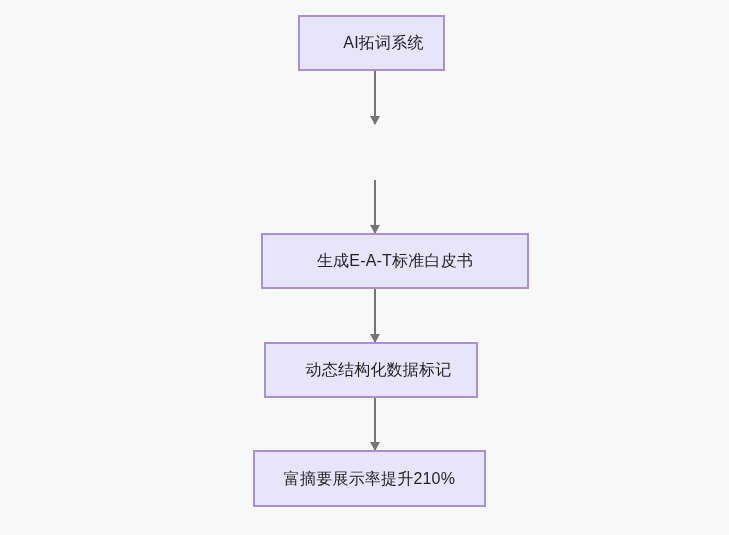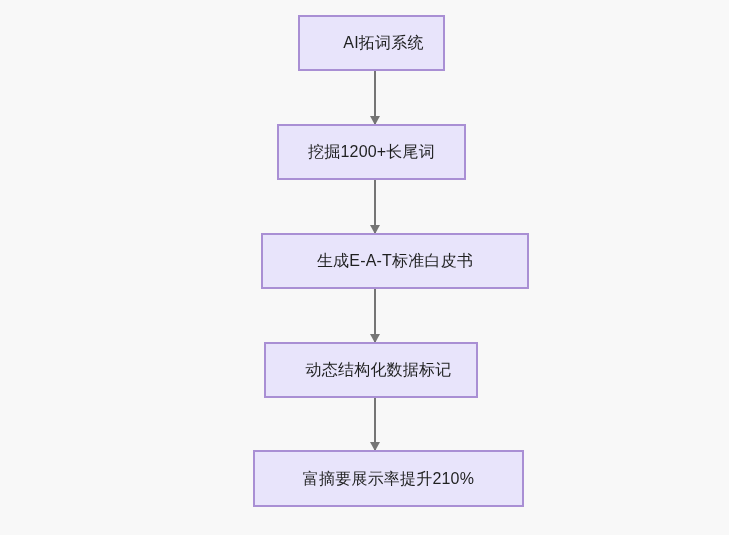--- a/index.html
+++ b/index.html
@@ -42,21 +42,21 @@
     white-space: nowrap;
     text-align: center;
     user-select: none;
   }
 
   
   .node-1 { left: 298px; top: 15px;  width: 147px; height: 56px; padding-left: 24px; }
   .node-2 { left: 277px; top: 124px; width: 189px; height: 56px; }
   .node-3 { left: 261px; top: 233px; width: 268px; height: 56px; }
   .node-4 { left: 264px; top: 342px; width: 214px; height: 56px; padding-left: 15px; }
-  .node-5 { left: 253px; top: 450px; width: 271px; height: 57px; }
+  .node-5 { left: 253px; top: 450px; width: 233px; height: 57px; }
 
   
   .connector {
     position: absolute;
     left: 370px;
     width: 11px;
   }
   .connector .stem {
     position: absolute;
     left: 4px;
@@ -88,23 +88,20 @@
 
   <div class="node node-1">
     <span class="node-label">AI拓词系统</span>
   </div>
 
   <div class="connector conn-1">
     <div class="stem"></div>
     <div class="arrowhead"></div>
   </div>
 
-  <div class="node node-2">
-    <span class="node-label">挖掘1200+长尾词</span>
-  </div>
 
   <div class="connector conn-2">
     <div class="stem"></div>
     <div class="arrowhead"></div>
   </div>
 
   <div class="node node-3">
     <span class="node-label">生成E-A-T标准白皮书</span>
   </div>
 

